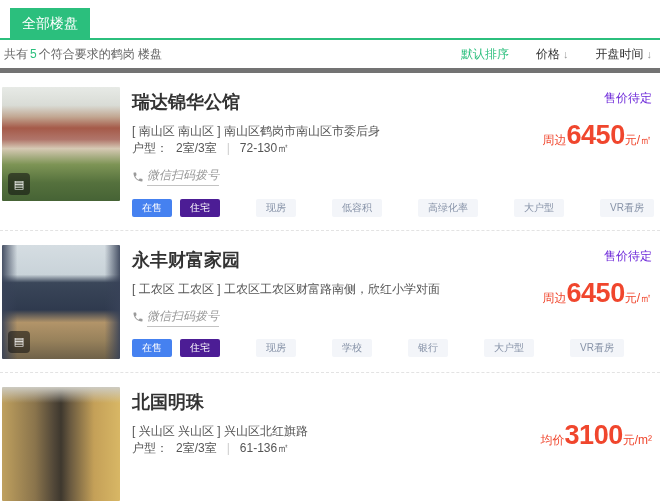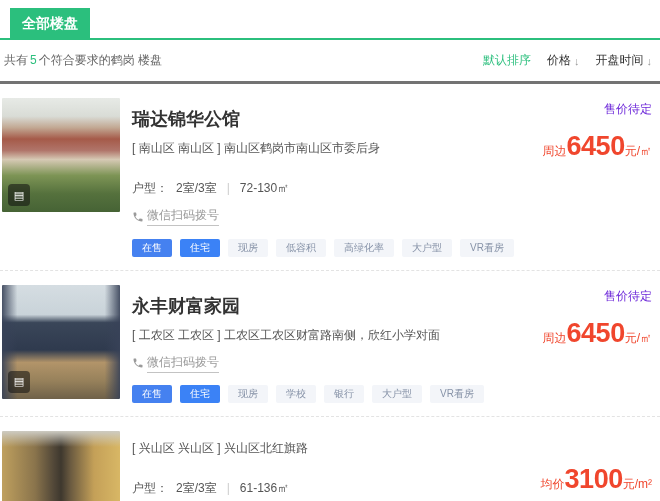--- a/index.html
+++ b/index.html
@@ -2,63 +2,63 @@
 <html><head>
 <meta charset="utf-8">
 <style>
   * { margin:0; padding:0; box-sizing:border-box; }
   html,body { width:660px; height:501px; background:#fff; overflow:hidden;
     font-family:"Liberation Sans","DejaVu Sans",sans-serif; }
   .page { width:660px; height:501px; position:relative; }
 
   
   .tabbar { padding-top:8px; border-bottom:2px solid #2bbf7d; display:flex; align-items:flex-end; }
-  .tab { height:30px; line-height:30px; font-size:14px; font-weight:bold; cursor:pointer; }
+  .tab { height:30px; line-height:30px; font-size:14px; font-weight:normal; cursor:pointer; }
   .tab.active { background:#2bbf7d; color:#fff; width:80px; text-align:center; margin-left:10px; }
   .tab.plain { color:#333; padding:0 24px; }
 
   
-  .resultbar { height:44px; display:flex; align-items:center; justify-content:space-between;
-    border-bottom:3px solid #737373; padding:0 8px 0 4px; }
+  .resultbar { height:33px; display:flex; align-items:center; justify-content:space-between;
+    border-bottom:5px solid #737373; padding:0 8px 0 4px; }
   .result-text { font-size:12px; color:#666; }
   .result-text .count { color:#2bbf7d; padding:0 2px; }
-  .sorts { display:flex; align-items:center; gap:16px; font-size:12px; color:#333; }
+  .sorts { display:flex; align-items:center; gap:27px; font-size:12px; color:#333; }
   .sort-item { cursor:pointer; display:flex; align-items:center; gap:3px; }
   .sort-item.active { color:#2bbf7d; }
   .sort-arrow { color:#999; font-size:11px; }
 
   
   .listing { display:flex; padding:14px 8px 13px 2px; border-bottom:1px dashed #e3e3e3; }
   .listing:last-child { border-bottom:none; }
   .photo { width:118px; height:114px; flex:0 0 118px; position:relative; border-radius:1px; cursor:pointer; }
   .photo-1 { background:linear-gradient(180deg,#e7eae6 0%,#d9dcd6 16%,#c2a893 26%,#a55a49 36%,#b0756a 46%,#d6c9b4 54%,#7d9455 68%,#55713d 84%,#466335 100%); }
   .photo-2 { background:
       linear-gradient(90deg,rgba(56,66,88,.9) 0%,rgba(56,66,88,0) 13%,rgba(56,66,88,0) 87%,rgba(56,66,88,.9) 100%),
       linear-gradient(180deg,#d5dde2 0%,#c9d3d9 26%,#3a4659 33%,#2f3a4e 57%,#b29469 68%,#97815b 84%,#6f6149 100%); }
   .photo-3 { background:
       linear-gradient(180deg,#cdcbc2 0%,rgba(205,203,194,0) 14%),
       linear-gradient(90deg,#bfa05e 0%,#8a744c 28%,#514738 44%,#3e382e 50%,#6a5a40 58%,#c4a058 78%,#d8b765 100%); }
   .badge { position:absolute; left:6px; bottom:6px; width:22px; height:22px; background:rgba(15,15,15,.55);
     border-radius:4px; display:flex; align-items:center; justify-content:center; }
   .badge span { color:#fff; font-size:11px; line-height:1; }
 
   .info { flex:1 1 auto; padding-left:12px; min-width:0; }
-  .title { font-size:18px; font-weight:bold; color:#333; margin-top:9px; cursor:pointer; }
+  .title { font-size:18px; font-weight:bold; color:#333; margin-top:3px; cursor:pointer; }
   .loc { font-size:12px; color:#555; margin-top:9px; }
-  .layout-line { font-size:12px; color:#555; margin-top:23px; }
+  .layout-line { font-size:12px; color:#555; margin-top:0; }
   .layout-line .gap { display:inline-block; width:8px; }
   .layout-line .sep { color:#ccc; padding:0 10px; }
   .wechat { margin-top:10px; font-size:12px; color:#999; display:inline-flex; align-items:center; gap:3px; cursor:pointer; }
-  .wechat .txt { border-bottom:1px solid #c3c3c3; padding-bottom:1px; }
+  .wechat .txt { border-bottom:1px solid #c3c3c3; padding-bottom:1px;font-style:italic; }
   .wechat svg { display:block; }
   .tags { margin-top:12px; display:flex; gap:8px; }
   .tag { font-size:10px; line-height:18px; padding:0 10px; border-radius:2px; white-space:nowrap; }
   .tag.blue { background:#4581f0; color:#fff; }
-  .tag.teal { background:#3b82f6; color:#fff; }
-  .tag.gray { background:#f3f5f9; color:#8793a8; }
+  .tag.teal { background:#4c1d95; color:#fff; }
+  .tag.gray { background:#f3f5f9; color:#8793a8;margin-left:28px; }
 
   .price-col { flex:0 0 148px; text-align:right; padding-top:3px; }
   .status { font-size:12px; color:#6d28d9; }
   .price-line { margin-top:13px; color:#f0462d; white-space:nowrap; }
   .price-line.solo { margin-top:30px; }
   .price-line .pfx { font-size:12px;margin-top:34px; }
   .price-line .num { font-size:27px; font-weight:bold; letter-spacing:-.5px; }
   .price-line .unit { font-size:12px; }
 </style>
 </head>
@@ -152,20 +152,21 @@
         <span class="pfx">周边</span><span class="num">6450</span><span class="unit">元/㎡</span>
       </div>
     </div>
   </div>
 
   <div class="listing">
     <div class="photo photo-3">
       
     </div>
     <div class="info">
+      <div class="title">北国明珠</div>
       <div class="loc">[ 兴山区 兴山区 ] 兴山区北红旗路</div>
       <div class="layout-line">
         <span>户型：</span><span class="gap"></span><span>2室/3室</span><span class="sep">|</span><span>61-136㎡</span>
       </div>
 
     </div>
     <div class="price-col">
       <div class="price-line solo">
         <span class="pfx">均价</span><span class="num">3100</span><span class="unit">元/m²</span>
       </div>

